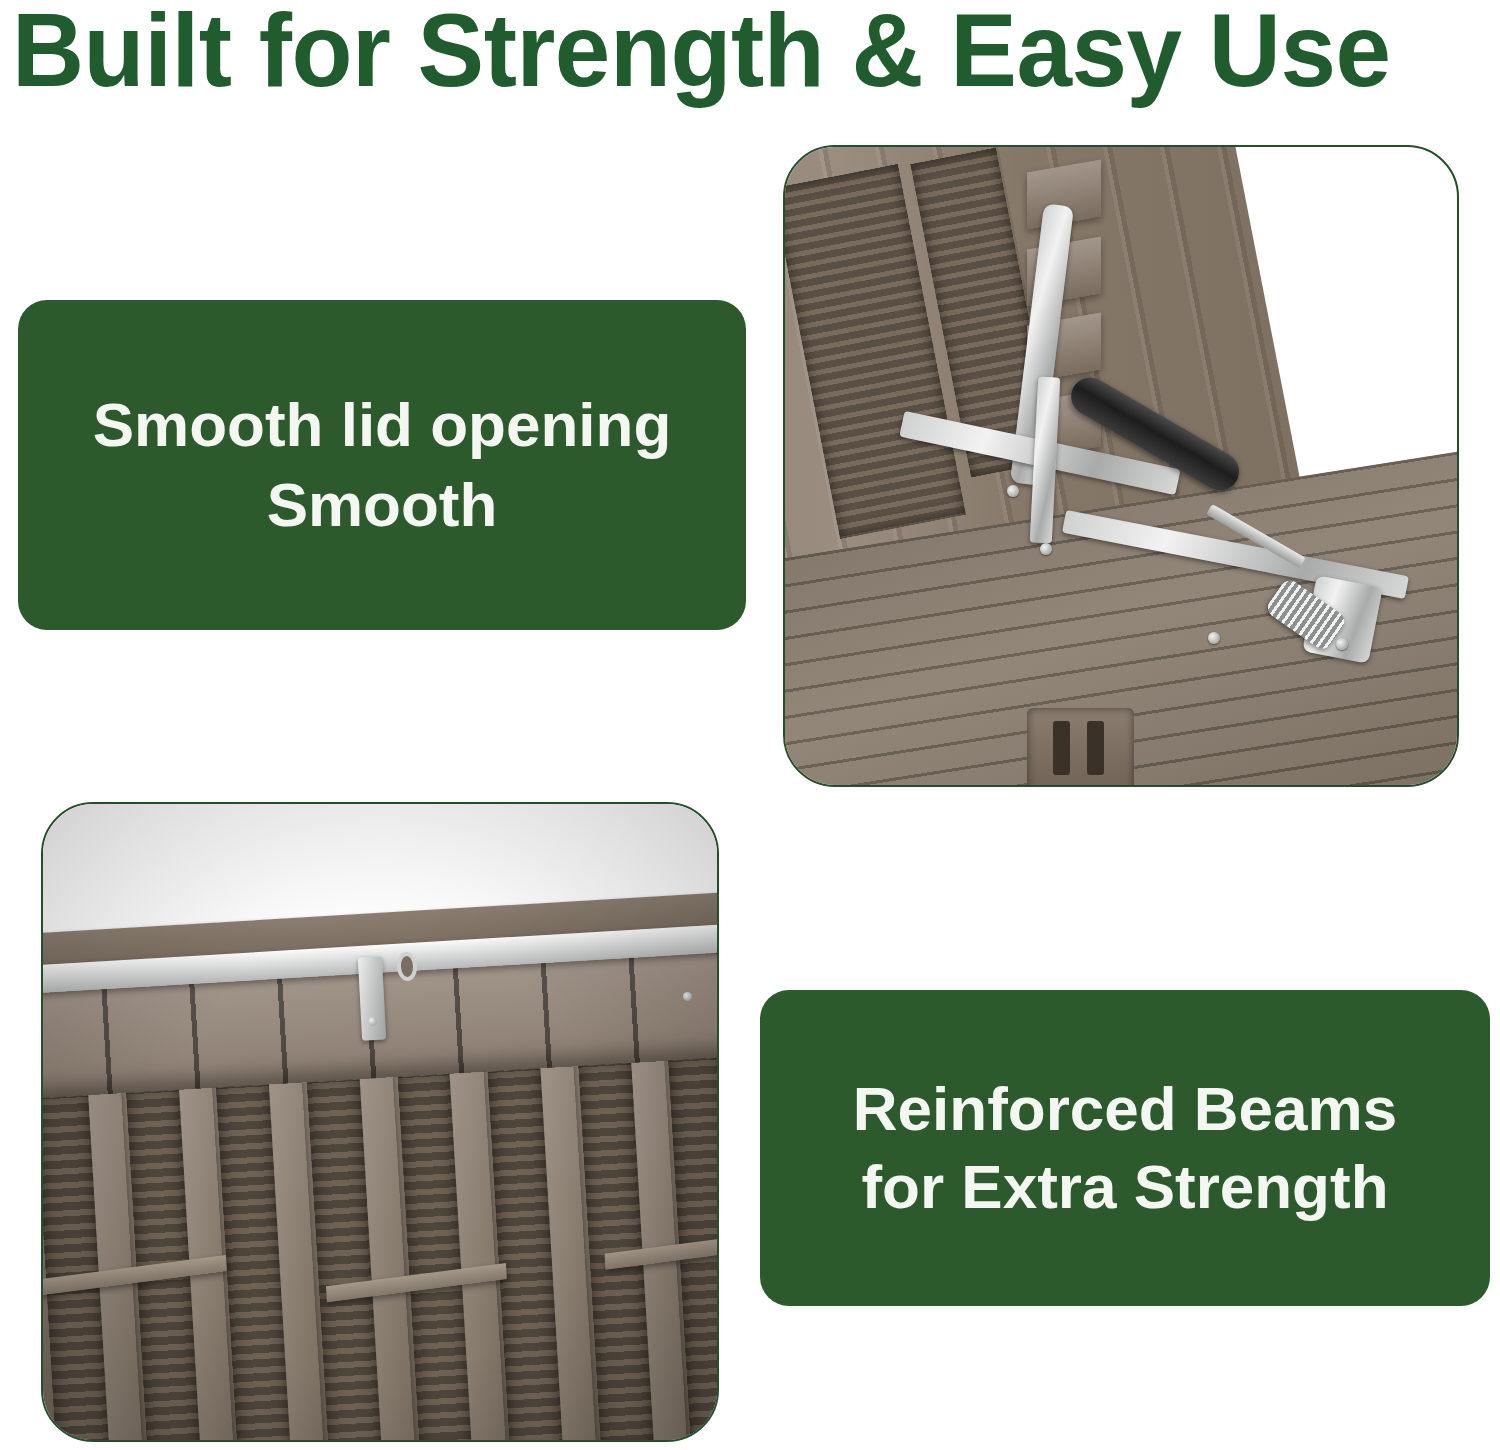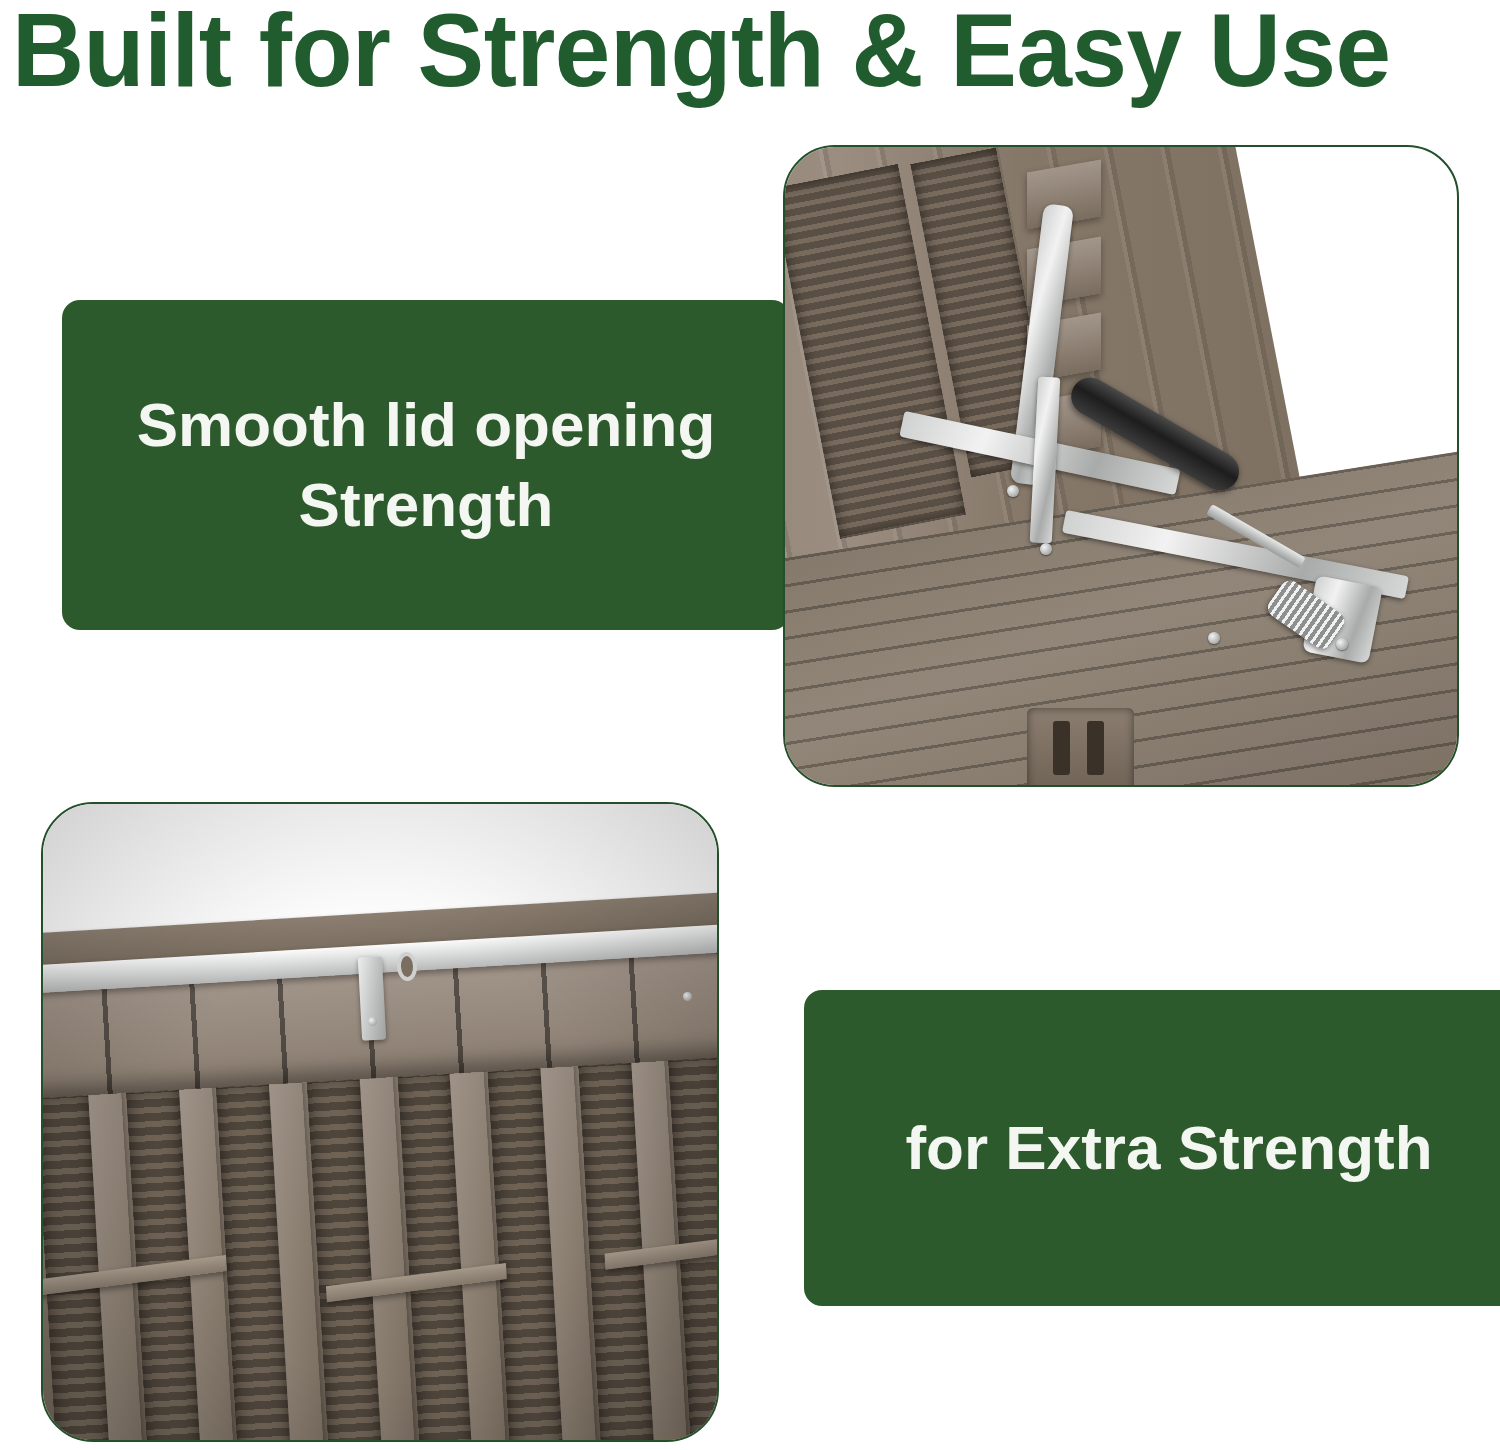--- a/index.html
+++ b/index.html
@@ -34,30 +34,29 @@
     letter-spacing: -0.5px;
     white-space: nowrap;
     transform: scaleX(0.96);
     transform-origin: left center;
   }
 
   
   .callout {
     position: absolute;
     background: #2C5A2C;
-    border-radius: 18px;
+    border-radius: 29px;
     display: flex;
     align-items: center;
     justify-content: center;
     text-align: center;
     color: #F4F6F1;
     font-weight: bold;
     font-family: "Liberation Sans", sans-serif;
     padding: 16px 34px;
-    margin-left: 44px;
   }
 
   #callout-lift {
     left: 18px;
     top: 300px;
     width: 728px;
     height: 330px;
     font-size: 62px;
     line-height: 80px;
   }
@@ -413,21 +412,21 @@
 </head>
 <body>
 
 <div class="page">
 
   <div class="headline">Built for Strength &amp; Easy Use</div>
 
   <div class="callout" id="callout-lift">
     <div>
       <span class="callout-text">Smooth lid opening</span>
-      <span class="callout-text">Strength</span>
+      <span class="callout-text">Smooth</span>
     </div>
   </div>
 
   <div class="photo-frame" id="photo-hydraulic">
     <div class="photo-inner">
       <div class="dk-lid"></div>
       <div class="dk-vent v1"></div>
       <div class="dk-vent v2"></div>
       <div class="dk-rib r1"></div>
       <div class="dk-rib r2"></div>
@@ -489,17 +488,18 @@
       <div class="bm-eyelet"></div>
       <div class="bm-screw s1"></div>
       <div class="bm-screw s2"></div>
 
       <div class="bm-vignette"></div>
     </div>
   </div>
 
   <div class="callout" id="callout-beams">
     <div>
+      <span class="callout-text">Reinforced Beams</span>
       <span class="callout-text">for Extra Strength</span>
     </div>
   </div>
 
 </div>
 
 </body></html>

